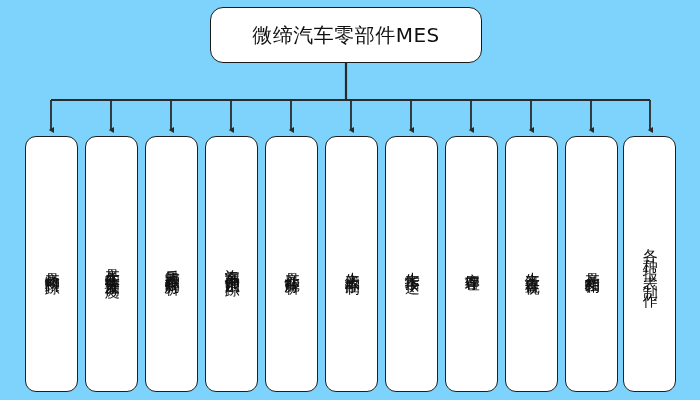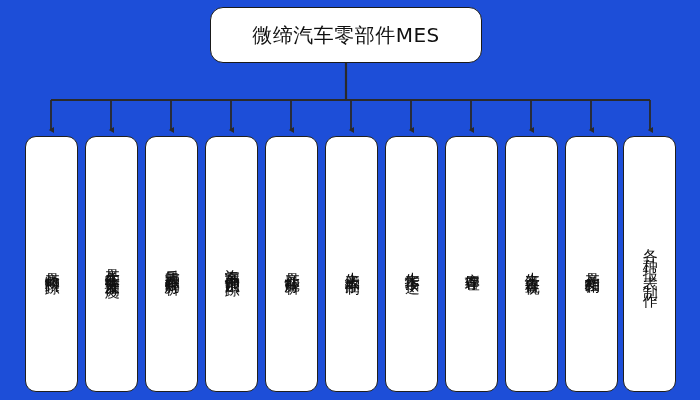--- a/index.html
+++ b/index.html
@@ -7,21 +7,21 @@
     padding: 0;
     background: #ffffff;
   }
   body {
     font-family: "DejaVu Sans", "Liberation Sans", sans-serif;
   }
   #diagram-canvas {
     position: relative;
     width: 700px;
     height: 400px;
-    background: #1d4ed8;
+    background: #7dd3fc;
     overflow: hidden;
   }
   #connector-layer {
     position: absolute;
     left: 0;
     top: 0;
     width: 700px;
     height: 400px;
     pointer-events: none;
   }

